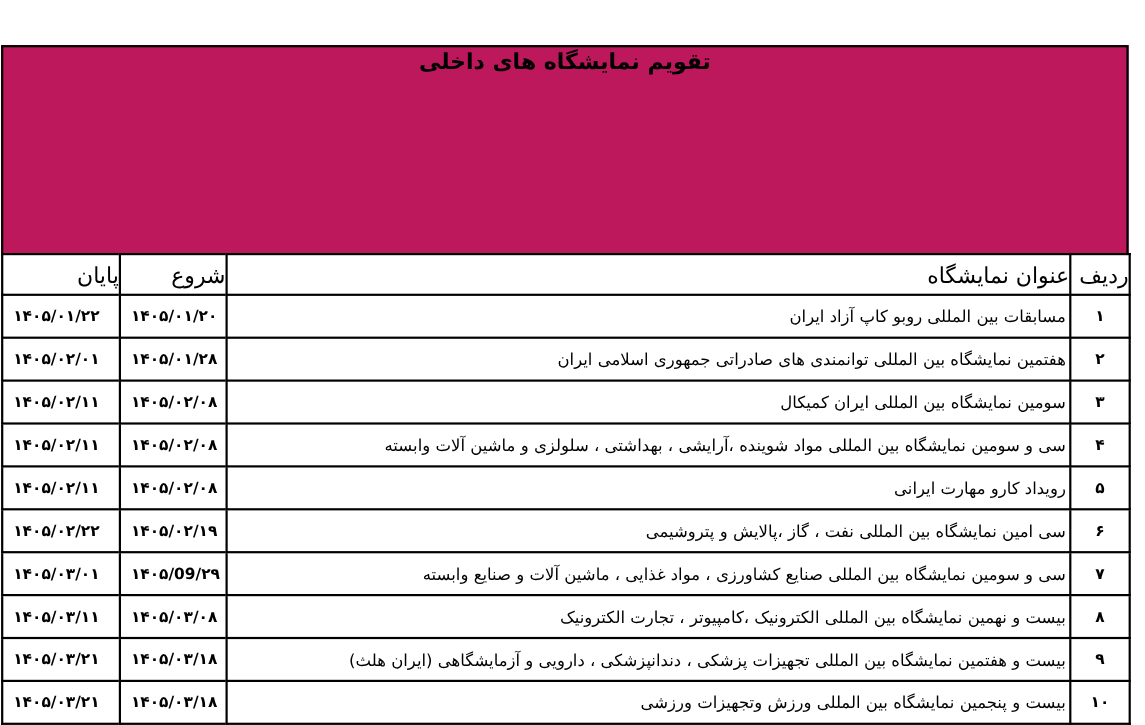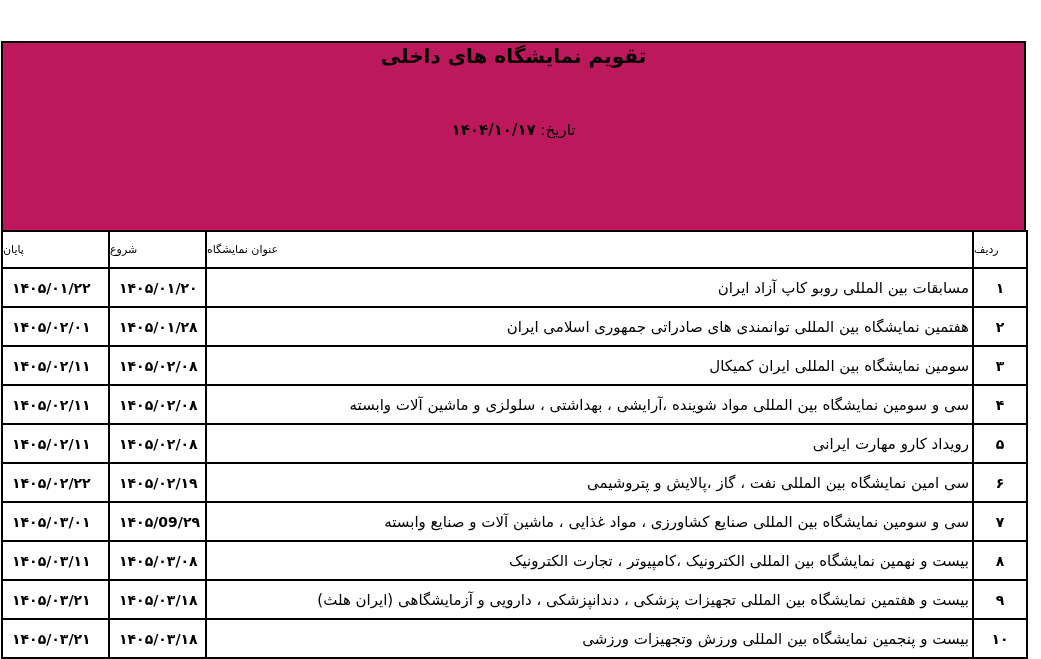--- a/index.html
+++ b/index.html
@@ -56,22 +56,22 @@
   .grid-table th, .grid-table td {
     border:2px solid #000;
     overflow:hidden;
     white-space:nowrap;
   }
   .grid-table thead tr { height:37px; }
   .grid-table tbody tr { height:39px; }
 
   .grid-table th {
     font-weight:normal;
-    font-size:11px;
-    text-align:left;
+    font-size:20px;
+    text-align:right;
     vertical-align:middle;
   }
 
   td.cell-num {
     text-align:center;
     vertical-align:middle;
     font-weight:bold;
     font-size:14px;
   }
   td.cell-title {
@@ -90,24 +90,20 @@
   }
 </style>
 </head>
 <body>
 
 <div class="page">
   <div class="outer-box">
 
     <div class="page-title">تقویم نمایشگاه های داخلی</div>
 
-    <div class="meta-line date-line">
-      <span>تاریخ:</span>
-      <span class="num">۱۴۰۴/۱۰/۱۷</span>
-    </div>
 
 
     <table class="grid-table">
       <colgroup>
         <col style="width:54px">
         <col style="width:767px">
         <col style="width:97px">
         <col style="width:107px">
       </colgroup>
       <thead>

